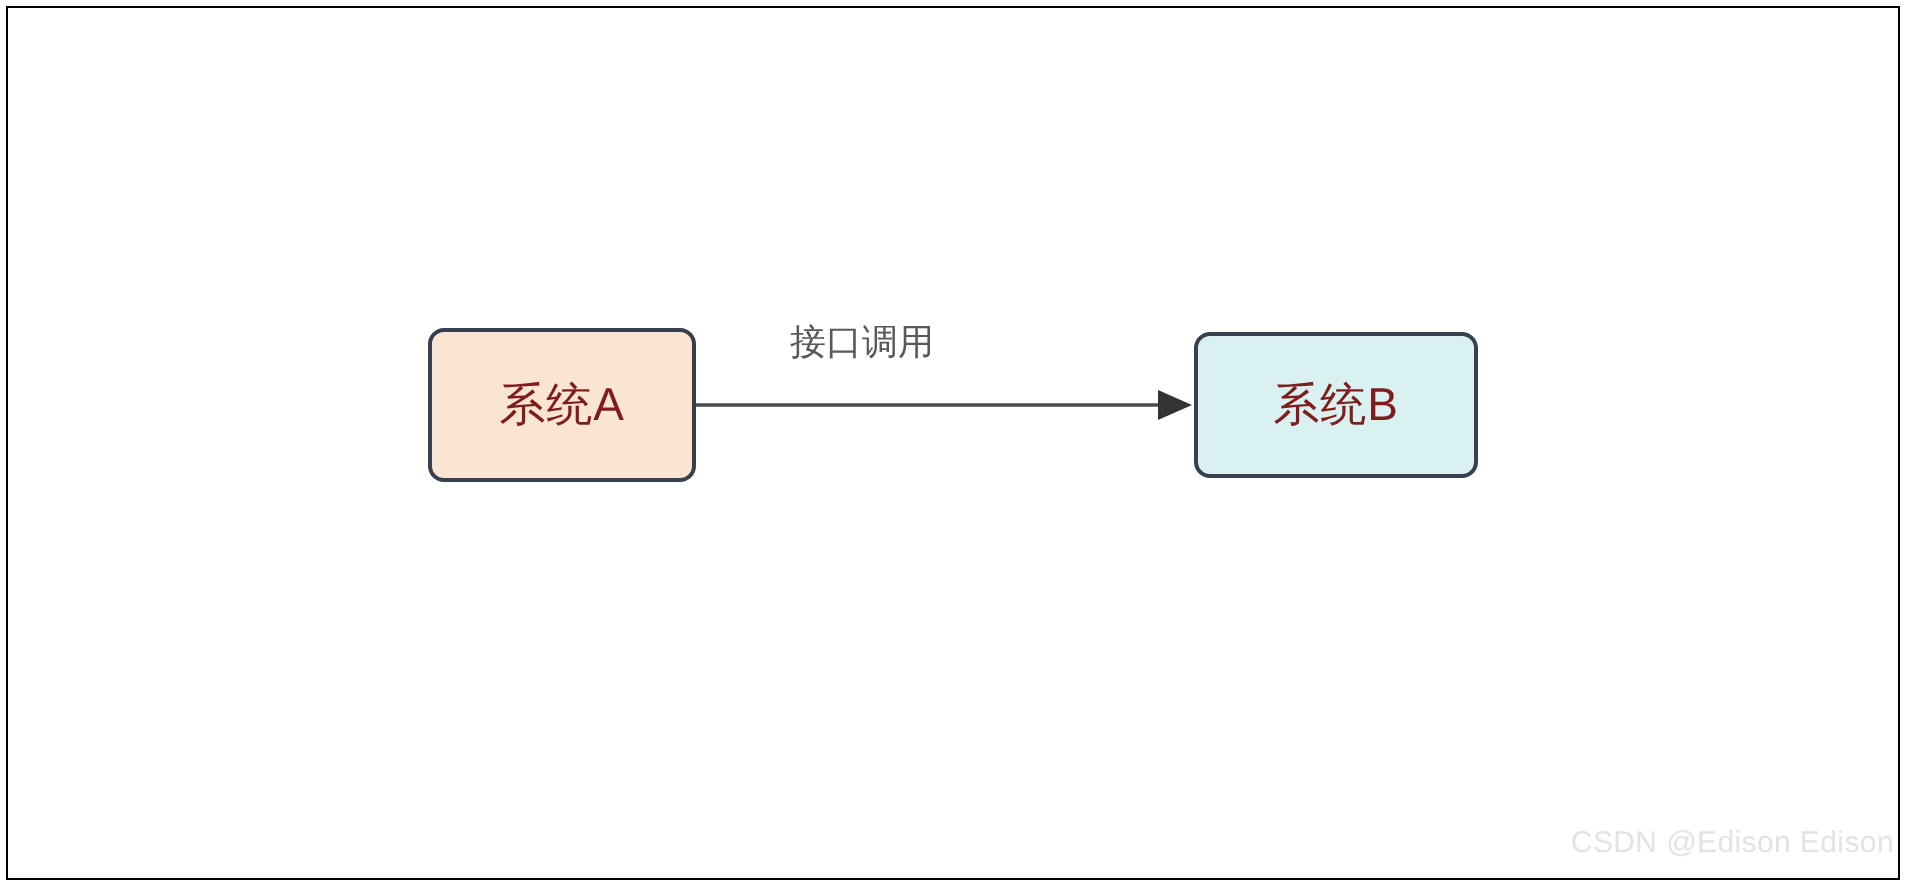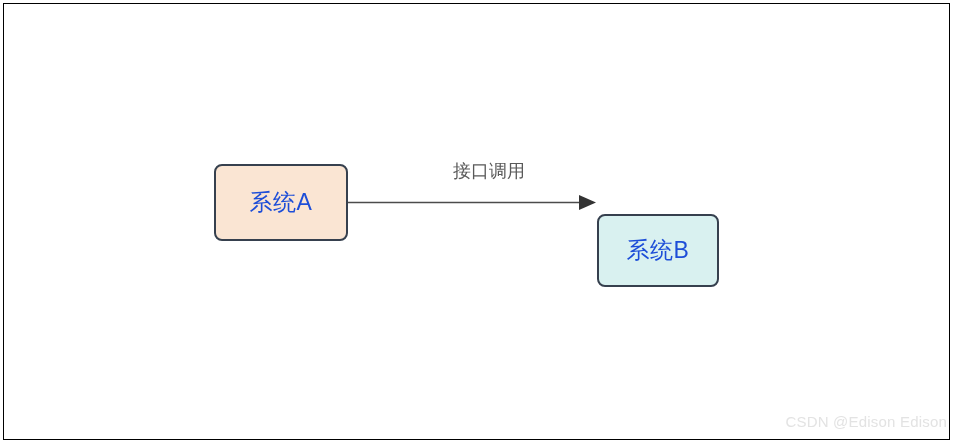--- a/index.html
+++ b/index.html
@@ -44,43 +44,42 @@
   }
 
   .node {
     position: absolute;
     box-sizing: border-box;
     border: 2px solid #36404e;
     border-radius: 8px;
     display: flex;
     align-items: center;
     justify-content: center;
-    color: #1d4ed8;
+    color: #7f1d1d;
     font-size: 23px;
     letter-spacing: 0.5px;
     line-height: 1;
     white-space: nowrap;
     user-select: none;
   }
 
   #node-a {
     left: 214px;
     top: 164px;
     width: 134px;
     height: 77px;
     background: #fae5d3;
   }
 
   #node-b {
     left: 597px;
     top: 166px;
-    width: 122px;
+    width: 142px;
     height: 73px;
     background: #d9f1f0;
-    margin-top: 48px;
   }
 
   
   #edge-svg {
     position: absolute;
     left: 0;
     top: 0;
     width: 955px;
     height: 444px;
     overflow: visible;
@@ -95,21 +94,21 @@
   .edge-head {
     fill: #333333;
     stroke: none;
   }
 
   #edge-label {
     position: absolute;
     left: 395px;
     top: 162px;
     width: 130px;
-    text-align: right;
+    text-align: left;
     color: #595959;
     font-size: 18px;
     line-height: 1;
     white-space: nowrap;
     user-select: none;
   }
 
   
   #watermark {
     position: absolute;

